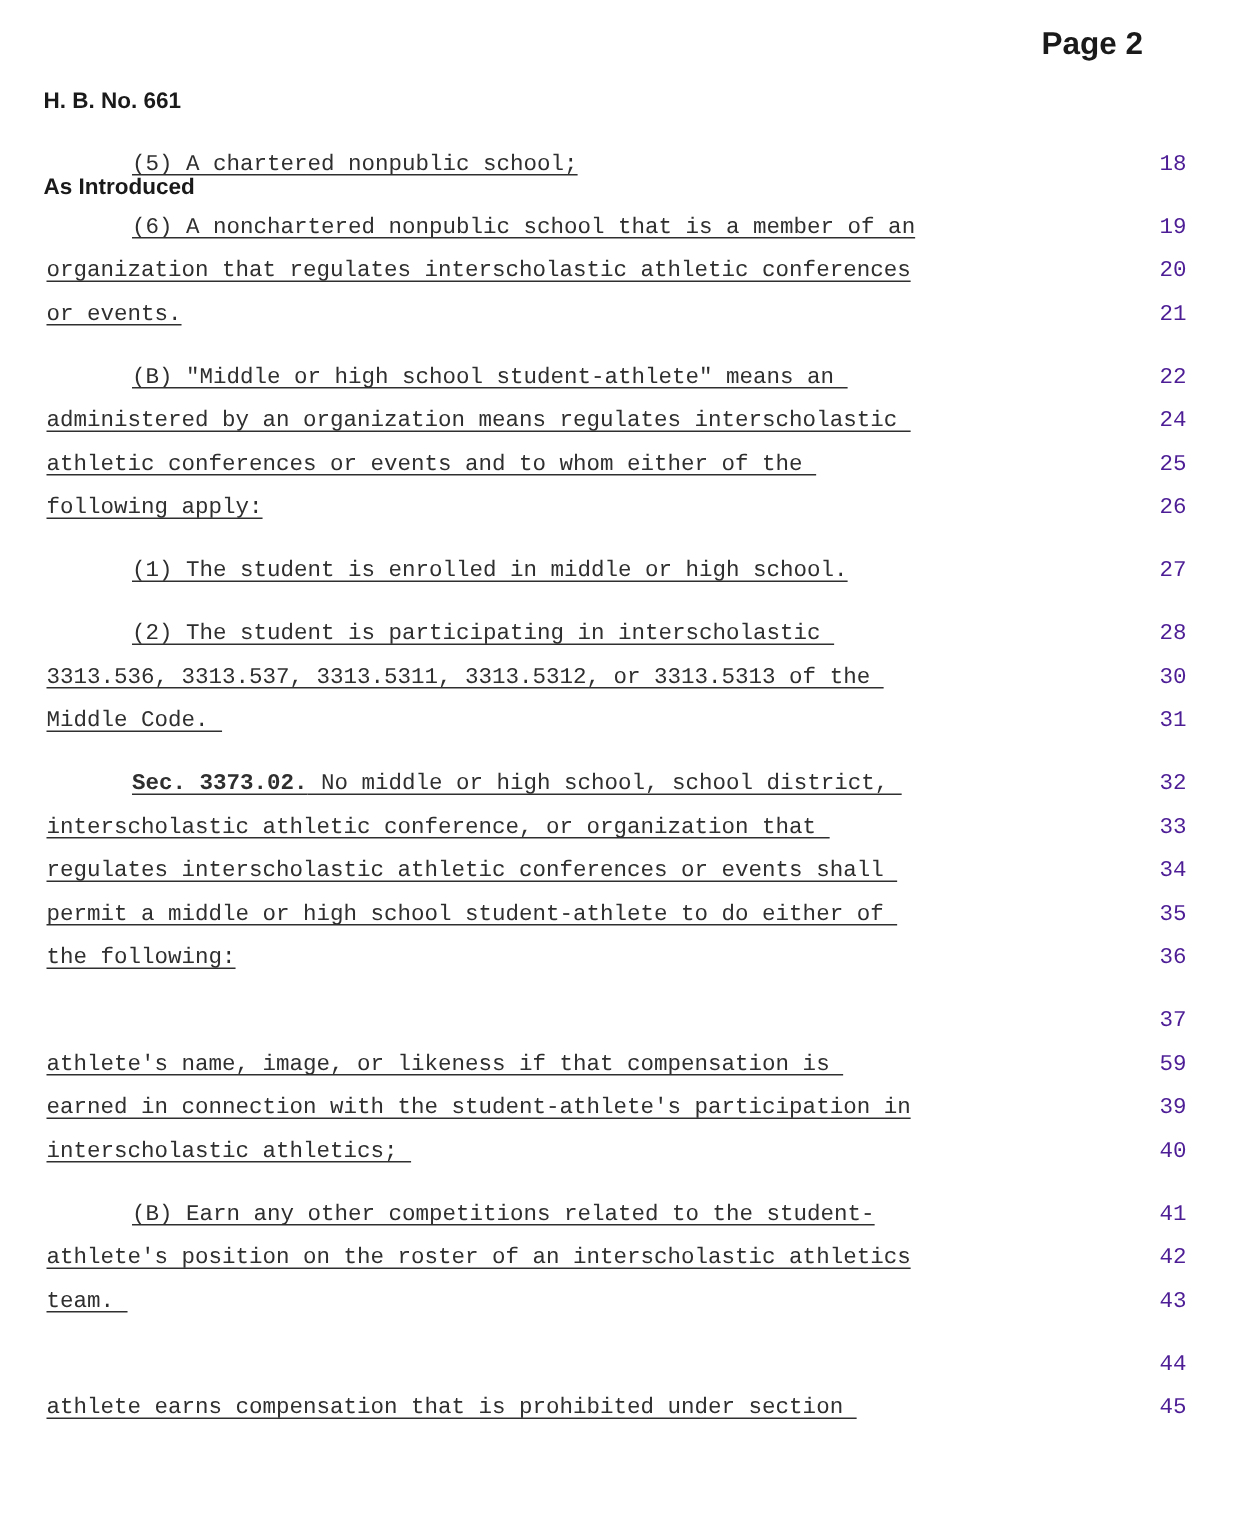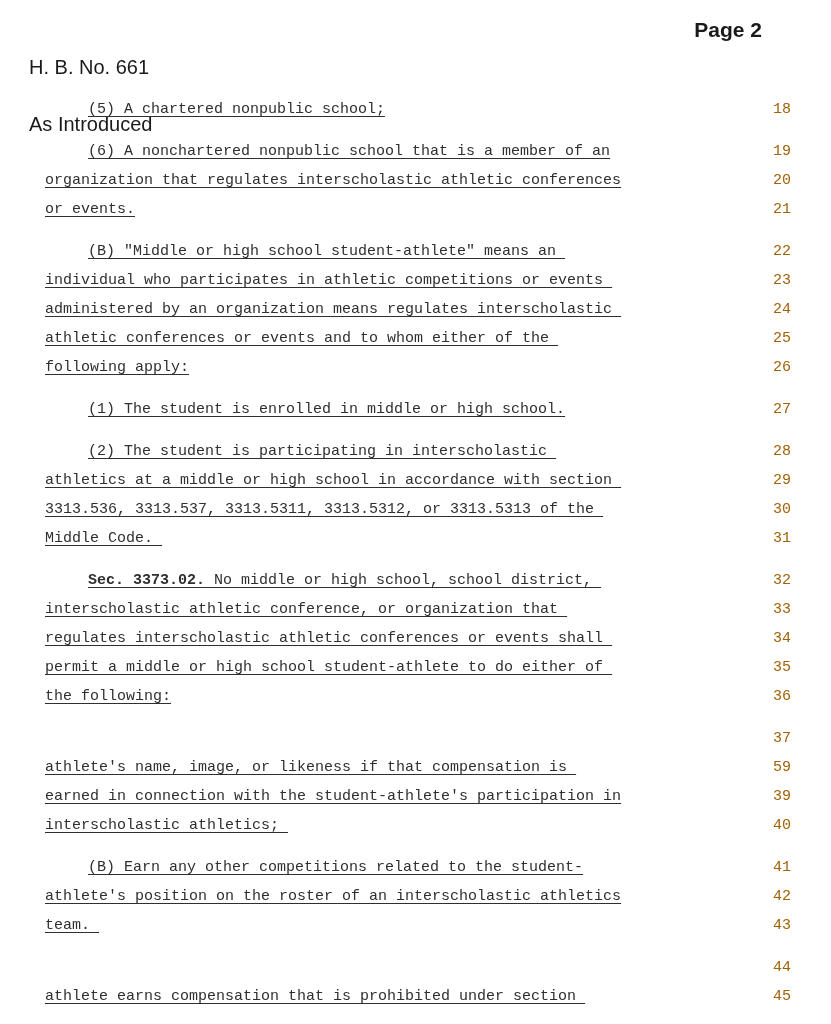--- a/index.html
+++ b/index.html
@@ -10,22 +10,22 @@
     height: 1024px;
     background: #ffffff;
     overflow: hidden;
     font-family: "Liberation Mono", "DejaVu Sans Mono", monospace;
   }
   .header-left {
     position: absolute;
     left: 29px;
     top: 20px;
     font-family: "Liberation Sans", "DejaVu Sans", sans-serif;
-    font-weight: normal;
-    font-size: 20px;
+    font-weight: bold;
+    font-size: 15px;
     line-height: 19px;
     color: #1a1a1a;
     white-space: pre;
   }
   .header-right {
     position: absolute;
     right: 69px;
     top: 20px;
     font-family: "Liberation Sans", "DejaVu Sans", sans-serif;
     font-weight: bold;
@@ -46,30 +46,29 @@
     height: 29px;
     line-height: 29px;
     font-size: 15px;
     white-space: pre;
     color: #2f2f2f;
   }
   .line .text {
     text-decoration: underline;
     text-underline-offset: 3px;
     text-decoration-thickness: 1px;
-    margin-left: 14px;
   }
   .line.indent .text { margin-left: 57px; }
   .line .text b { font-weight: bold; }
   .line .num {
     position: absolute;
     right: 0;
     top: 0;
     text-decoration: none;
-    color: #a16207;
+    color: #4c1d95;
   }
 </style>
 </head>
 <body>
 
 <div class="page">
   <div class="header-left">
     <div>H. B. No. 661</div>
     <div>As Introduced</div>
   </div>
@@ -78,31 +77,29 @@
       <div class="para">
         <div class="line indent"><span class="text"><span>(5) A chartered nonpublic school;</span></span><span class="num">18</span></div>
       </div>
       <div class="para">
         <div class="line indent"><span class="text"><span>(6) A nonchartered nonpublic school that is a member of an</span></span><span class="num">19</span></div>
         <div class="line"><span class="text"><span>organization that regulates interscholastic athletic conferences</span></span><span class="num">20</span></div>
         <div class="line"><span class="text"><span>or events.</span></span><span class="num">21</span></div>
       </div>
       <div class="para">
         <div class="line indent"><span class="text"><span>(B) "Middle or high school student-athlete" means an </span></span><span class="num">22</span></div>
-        <div class="line"><span class="text"><span>individual who participates in athletic competitions or events </span></span><span class="num">23</span></div>
         <div class="line"><span class="text"><span>administered by an organization means regulates interscholastic </span></span><span class="num">24</span></div>
         <div class="line"><span class="text"><span>athletic conferences or events and to whom either of the </span></span><span class="num">25</span></div>
         <div class="line"><span class="text"><span>following apply:</span></span><span class="num">26</span></div>
       </div>
       <div class="para">
         <div class="line indent"><span class="text"><span>(1) The student is enrolled in middle or high school.</span></span><span class="num">27</span></div>
       </div>
       <div class="para">
         <div class="line indent"><span class="text"><span>(2) The student is participating in interscholastic </span></span><span class="num">28</span></div>
-        <div class="line"><span class="text"><span>athletics at a middle or high school in accordance with section </span></span><span class="num">29</span></div>
         <div class="line"><span class="text"><span>3313.536, 3313.537, 3313.5311, 3313.5312, or 3313.5313 of the </span></span><span class="num">30</span></div>
         <div class="line"><span class="text"><span>Middle Code. </span></span><span class="num">31</span></div>
       </div>
       <div class="para">
         <div class="line indent"><span class="text"><b>Sec. 3373.02.</b><span> No middle or high school, school district, </span></span><span class="num">32</span></div>
         <div class="line"><span class="text"><span>interscholastic athletic conference, or organization that </span></span><span class="num">33</span></div>
         <div class="line"><span class="text"><span>regulates interscholastic athletic conferences or events shall </span></span><span class="num">34</span></div>
         <div class="line"><span class="text"><span>permit a middle or high school student-athlete to do either of </span></span><span class="num">35</span></div>
         <div class="line"><span class="text"><span>the following:</span></span><span class="num">36</span></div>
       </div>

